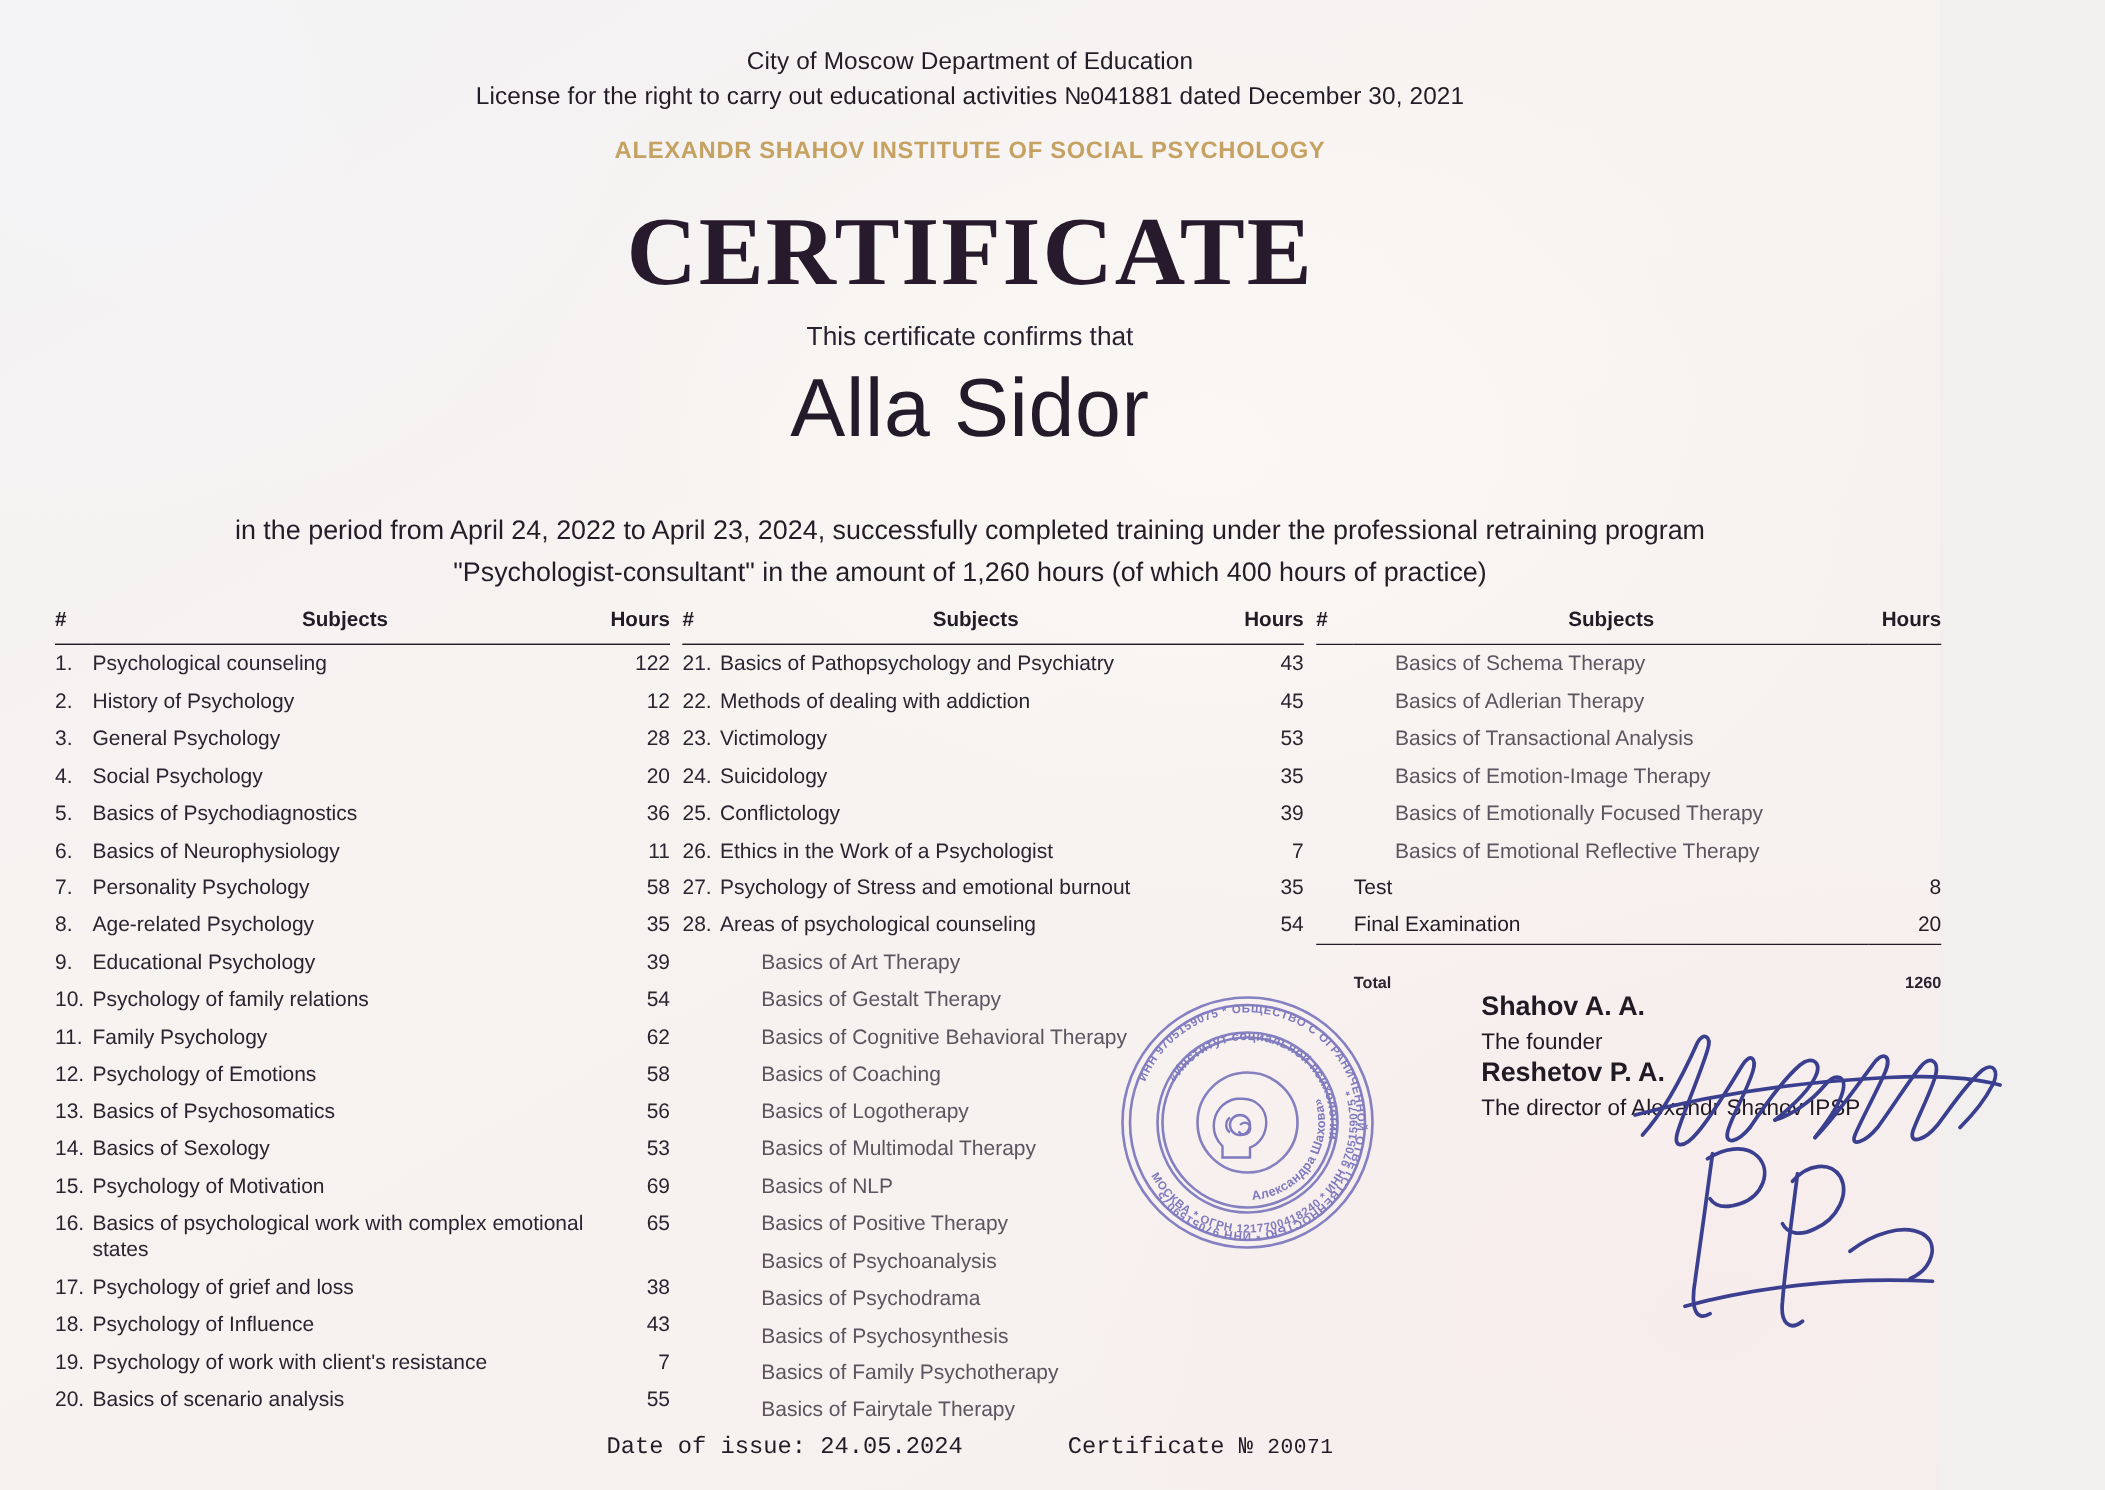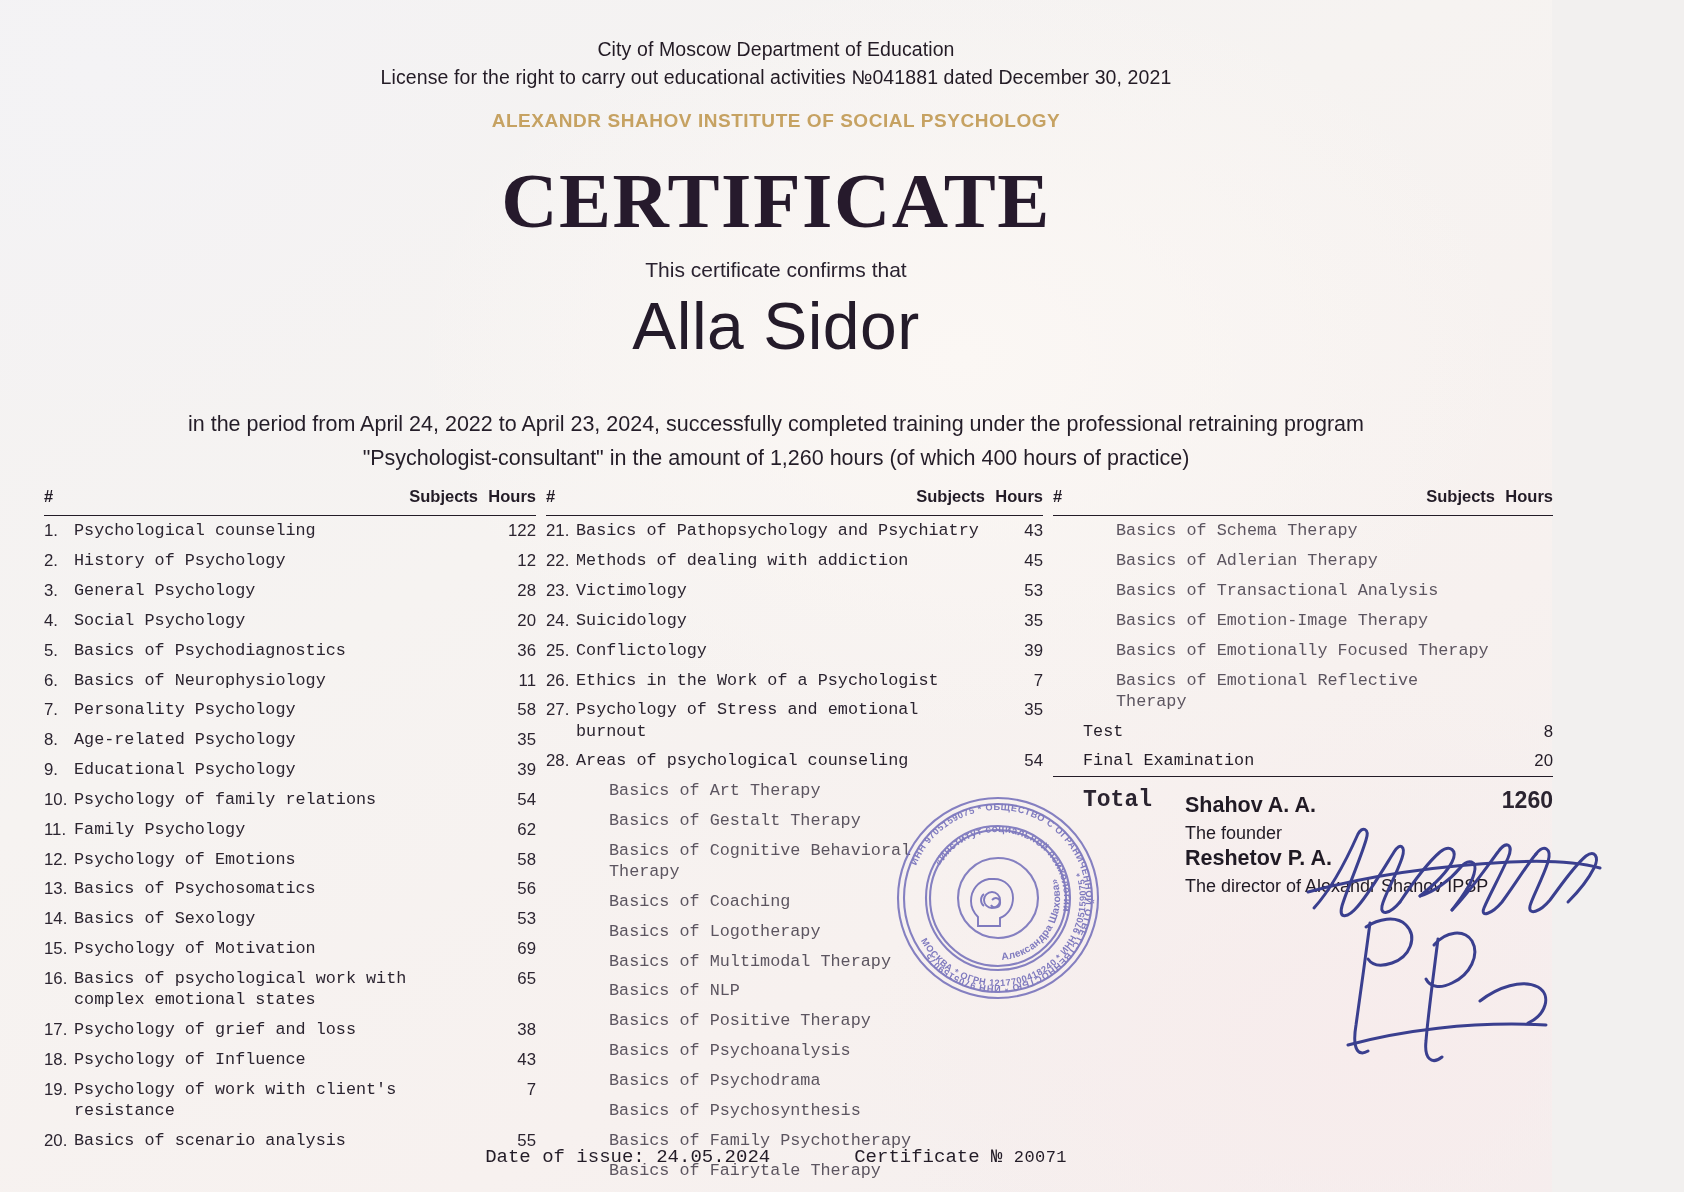--- a/index.html
+++ b/index.html
@@ -54,39 +54,39 @@
     display:flex; gap:0px; padding:0 44px; box-sizing:border-box;
   }
   .col{ flex:0 0 auto; }
   .col1{ width:492px; }
   .col2{ width:497px; margin-left:10px; }
   .col3{ width:500px; margin-left:10px; }
 
   table.sub{ width:100%; border-collapse:collapse; }
   table.sub th{
     font-size:16.5px; font-weight:bold; color:#231c27;
-    padding:0 0 9px 0; text-align:right; border-bottom:1.6px solid #231c27;
+    padding:0 0 9px 0; text-align:center; border-bottom:1.6px solid #231c27;
     white-space:nowrap;
   }
   table.sub th.num{ width:30px; text-align:left; }
   table.sub th.hrs{ text-align:right; }
   table.sub td{
     font-size:16.8px; color:#2b2430; padding:4.35px 0 4.35px 0;
     vertical-align:top; line-height:1.26;
   }
   td.idx{ width:30px; white-space:nowrap; padding-right:6px; }
-  td.sname{ padding-left:2px;font-family:Liberation Mono, monospace; }
+  td.sname{ padding-left:2px; }
   td.hrs{ text-align:right; white-space:nowrap; width:58px; }
   tr.sub-item td.sname{ padding-left:33px; color:#5c5560; }
   tr.sub-item td.idx{ }
   tr.summary td{ font-size:16.8px; color:#231c27; }
   tr.summary td.sname{ padding-left:0; }
   tr.total td{
     border-top:1.6px solid #231c27;
-    padding-top:9px; font-weight:bold; font-size:23px;
+    padding-top:22px; font-weight:bold; font-size:13px;
   }
   tr.total td.sname{ padding-left:0; }
 
   
   .seal{
     position:absolute; left:895px; top:795px; width:206px; height:206px;
     opacity:.88;
   }
 
   

